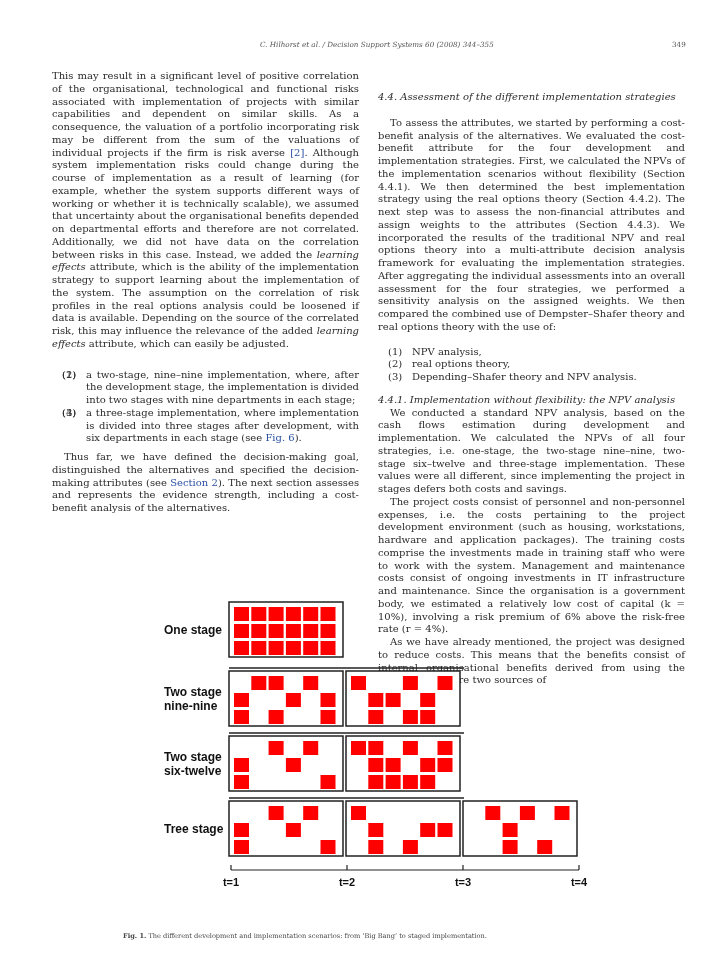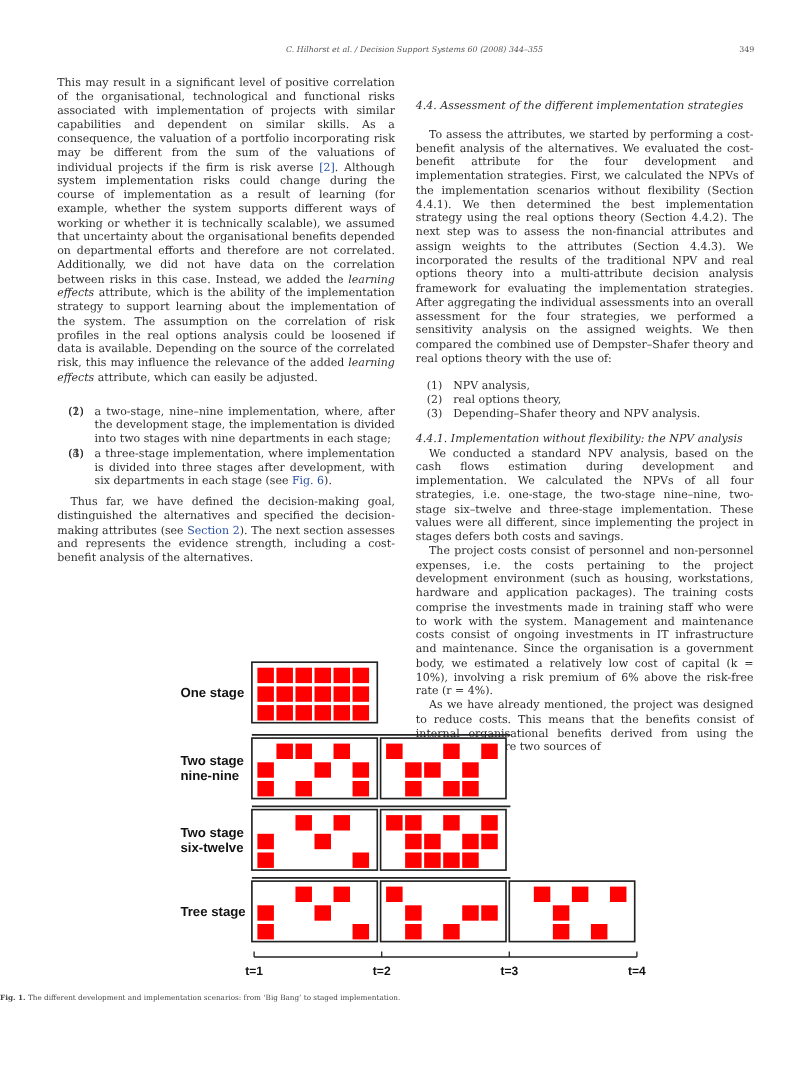--- a/index.html
+++ b/index.html
@@ -9,21 +9,21 @@
   .hdr .pg{position:absolute;left:672px;top:0;font-style:normal;}
   .col{position:absolute;font-size:10px;line-height:12.75px;text-align:justify;letter-spacing:0;}
   .col p{margin:0;}
   .ind{text-indent:12px;}
   .lst{list-style:none;margin:0;padding:0;}
   .lst li{position:relative;padding-left:24px;}
   .lst .num{position:absolute;left:0;top:0;}
   .it{font-style:italic;}
   .ref{color:#2a4fa3;}
   .h4{font-style:italic;margin:0;}
-  .cap{position:absolute;top:903px;left:0;width:610px;font-size:6.6px;color:#444;}
+  .cap{position:absolute;top:932px;left:0;width:610px;text-align:center;font-size:6.6px;color:#444;}
   .cap b{font-weight:bold;}
   .flabel{font-family:"Liberation Sans",sans-serif;font-weight:bold;font-size:12px;fill:#111;}
   .tlabel{font-family:"Liberation Sans",sans-serif;font-weight:bold;font-size:11px;fill:#111;}
 </style>
 </head>
 <body>
 
 <div class="hdr">
   <span class="cite">C. Hilhorst et al. / Decision Support Systems 60 (2008) 344–355</span>
   <span class="pg">349</span>

